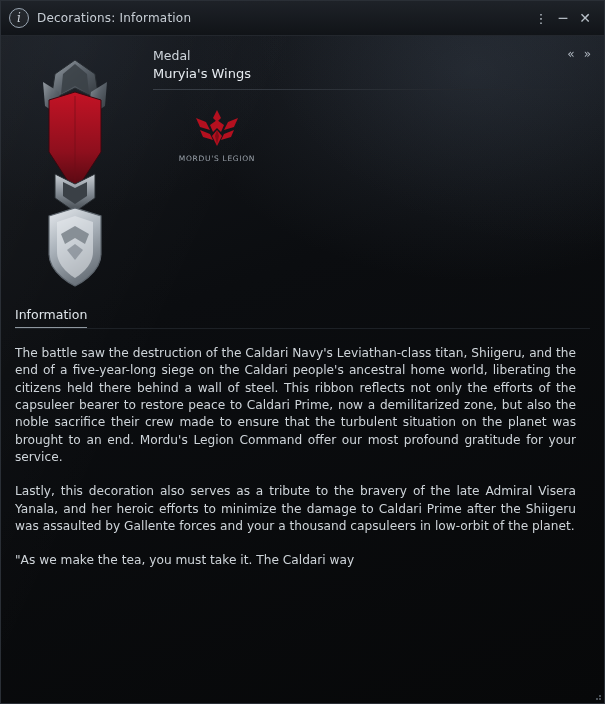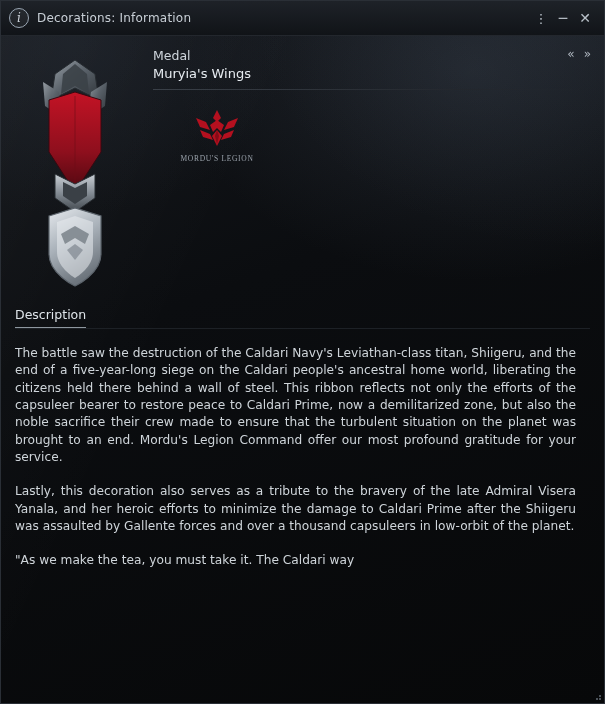--- a/index.html
+++ b/index.html
@@ -145,21 +145,20 @@
     height: 44px;
     display: flex;
     align-items: center;
     justify-content: center;
   }
   .corp-name {
     margin-top: 4px;
     color: #9aa2ab;
     font-size: 7.5px;
     letter-spacing: 0.7px;
-    font-family: Liberation Serif, serif;
   }
   .awarded-line {
     color: #c6ccd3;
     font-size: 12.5px;
     margin-left: 0;
   }
 
   
   .desc-wrap {
     position: relative;
@@ -286,27 +285,27 @@
           </svg>
         </div>
         <div class="corp-name">MORDU'S LEGION</div>
       </div>
 
     </div>
   </div>
 
   <div class="desc-wrap">
     <div>
-      <span class="desc-tab">Description</span>
+      <span class="desc-tab">Information</span>
     </div>
     <div class="desc-rule"></div>
 
     <div class="desc-body">
       <p>The battle saw the destruction of the Caldari Navy's Leviathan-class titan, Shiigeru, and the end of a five-year-long siege on the Caldari people's ancestral home world, liberating the citizens held there behind a wall of steel. This ribbon reflects not only the efforts of the capsuleer bearer to restore peace to Caldari Prime, now a demilitarized zone, but also the noble sacrifice their crew made to ensure that the turbulent situation on the planet was brought to an end. Mordu's Legion Command offer our most profound gratitude for your service.</p>
-      <p>Lastly, this decoration also serves as a tribute to the bravery of the late Admiral Visera Yanala, and her heroic efforts to minimize the damage to Caldari Prime after the Shiigeru was assaulted by Gallente forces and over a thousand capsuleers in low-orbit of the planet.</p>
+      <p>Lastly, this decoration also serves as a tribute to the bravery of the late Admiral Visera Yanala, and her heroic efforts to minimize the damage to Caldari Prime after the Shiigeru was assaulted by Gallente forces and your a thousand capsuleers in low-orbit of the planet.</p>
       <p class="quote">"As we make the tea, you must take it. The Caldari way</p>
     </div>
   </div>
 
   <svg class="resize-grip" viewBox="0 0 10 10">
     <g fill="#4a5158">
       <rect x="7" y="7" width="2" height="2"></rect>
       <rect x="4" y="7" width="2" height="2"></rect>
       <rect x="7" y="4" width="2" height="2"></rect>
     </g>

